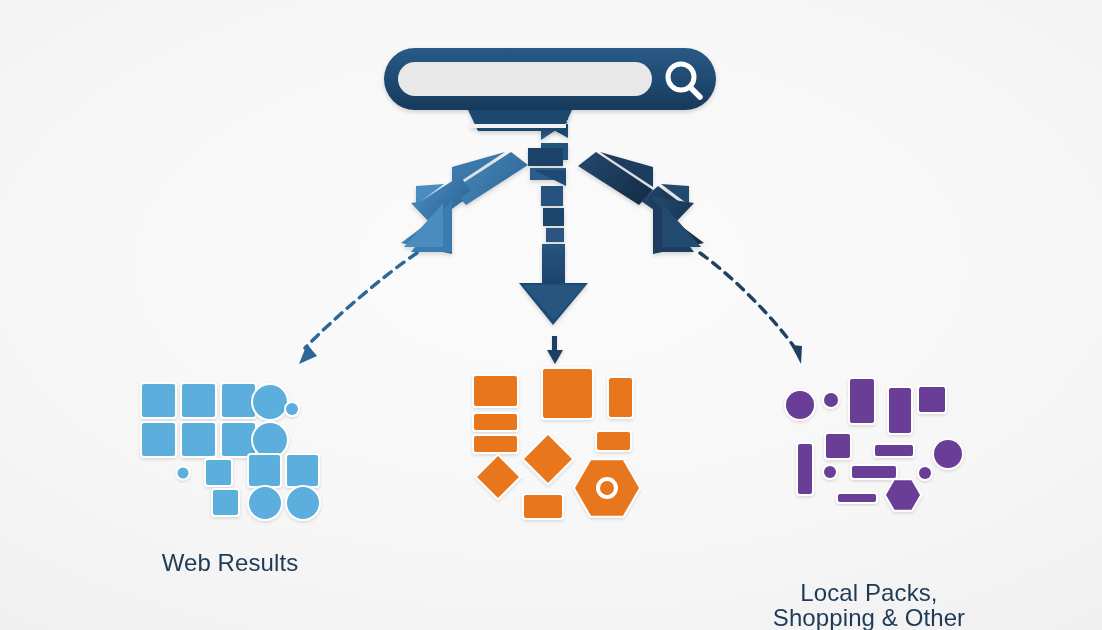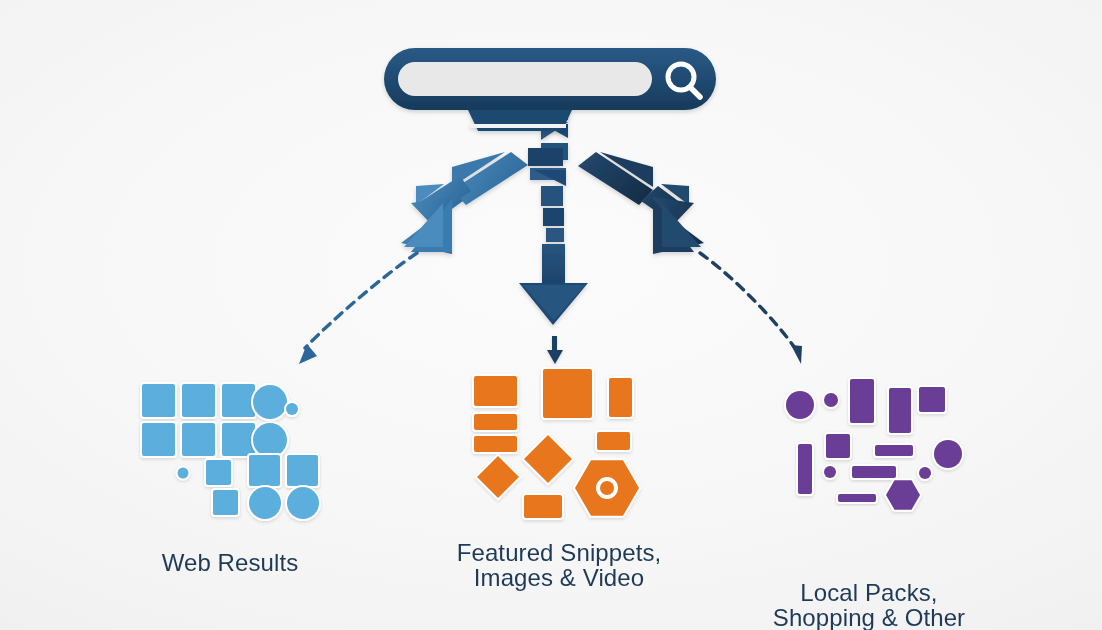--- a/index.html
+++ b/index.html
@@ -195,18 +195,16 @@
         <circle cx="948" cy="454" r="14" fill="#6b3d97" stroke="#ffffff" stroke-width="4" paint-order="stroke" filter="url(#shapeShadow)"></circle>
         <circle cx="830" cy="472" r="6" fill="#6b3d97" stroke="#ffffff" stroke-width="4" paint-order="stroke" filter="url(#shapeShadow)"></circle>
         <rect x="852" y="466" width="44" height="12" rx="2" fill="#6b3d97" stroke="#ffffff" stroke-width="4" paint-order="stroke" filter="url(#shapeShadow)"></rect>
         <circle cx="925" cy="473" r="6" fill="#6b3d97" stroke="#ffffff" stroke-width="4" paint-order="stroke" filter="url(#shapeShadow)"></circle>
         <polygon points="920.00,495.00 911.50,509.72 894.50,509.72 886.00,495.00 894.50,480.28 911.50,480.28" fill="#6b3d97" stroke="#ffffff" stroke-width="4" paint-order="stroke" filter="url(#shapeShadow)"></polygon>
         <rect x="838" y="494" width="38" height="8" rx="2" fill="#6b3d97" stroke="#ffffff" stroke-width="4" paint-order="stroke" filter="url(#shapeShadow)"></rect>
       </g>
   </svg>
 
   <div class="label" id="label-web">Web Results</div>
-  <div class="label" id="label-feat">Featured Snippets,
-Images &amp; Video</div>
   <div class="label" id="label-local">Local Packs,
 Shopping &amp; Other</div>
 
 </div>
 
 </body></html>

